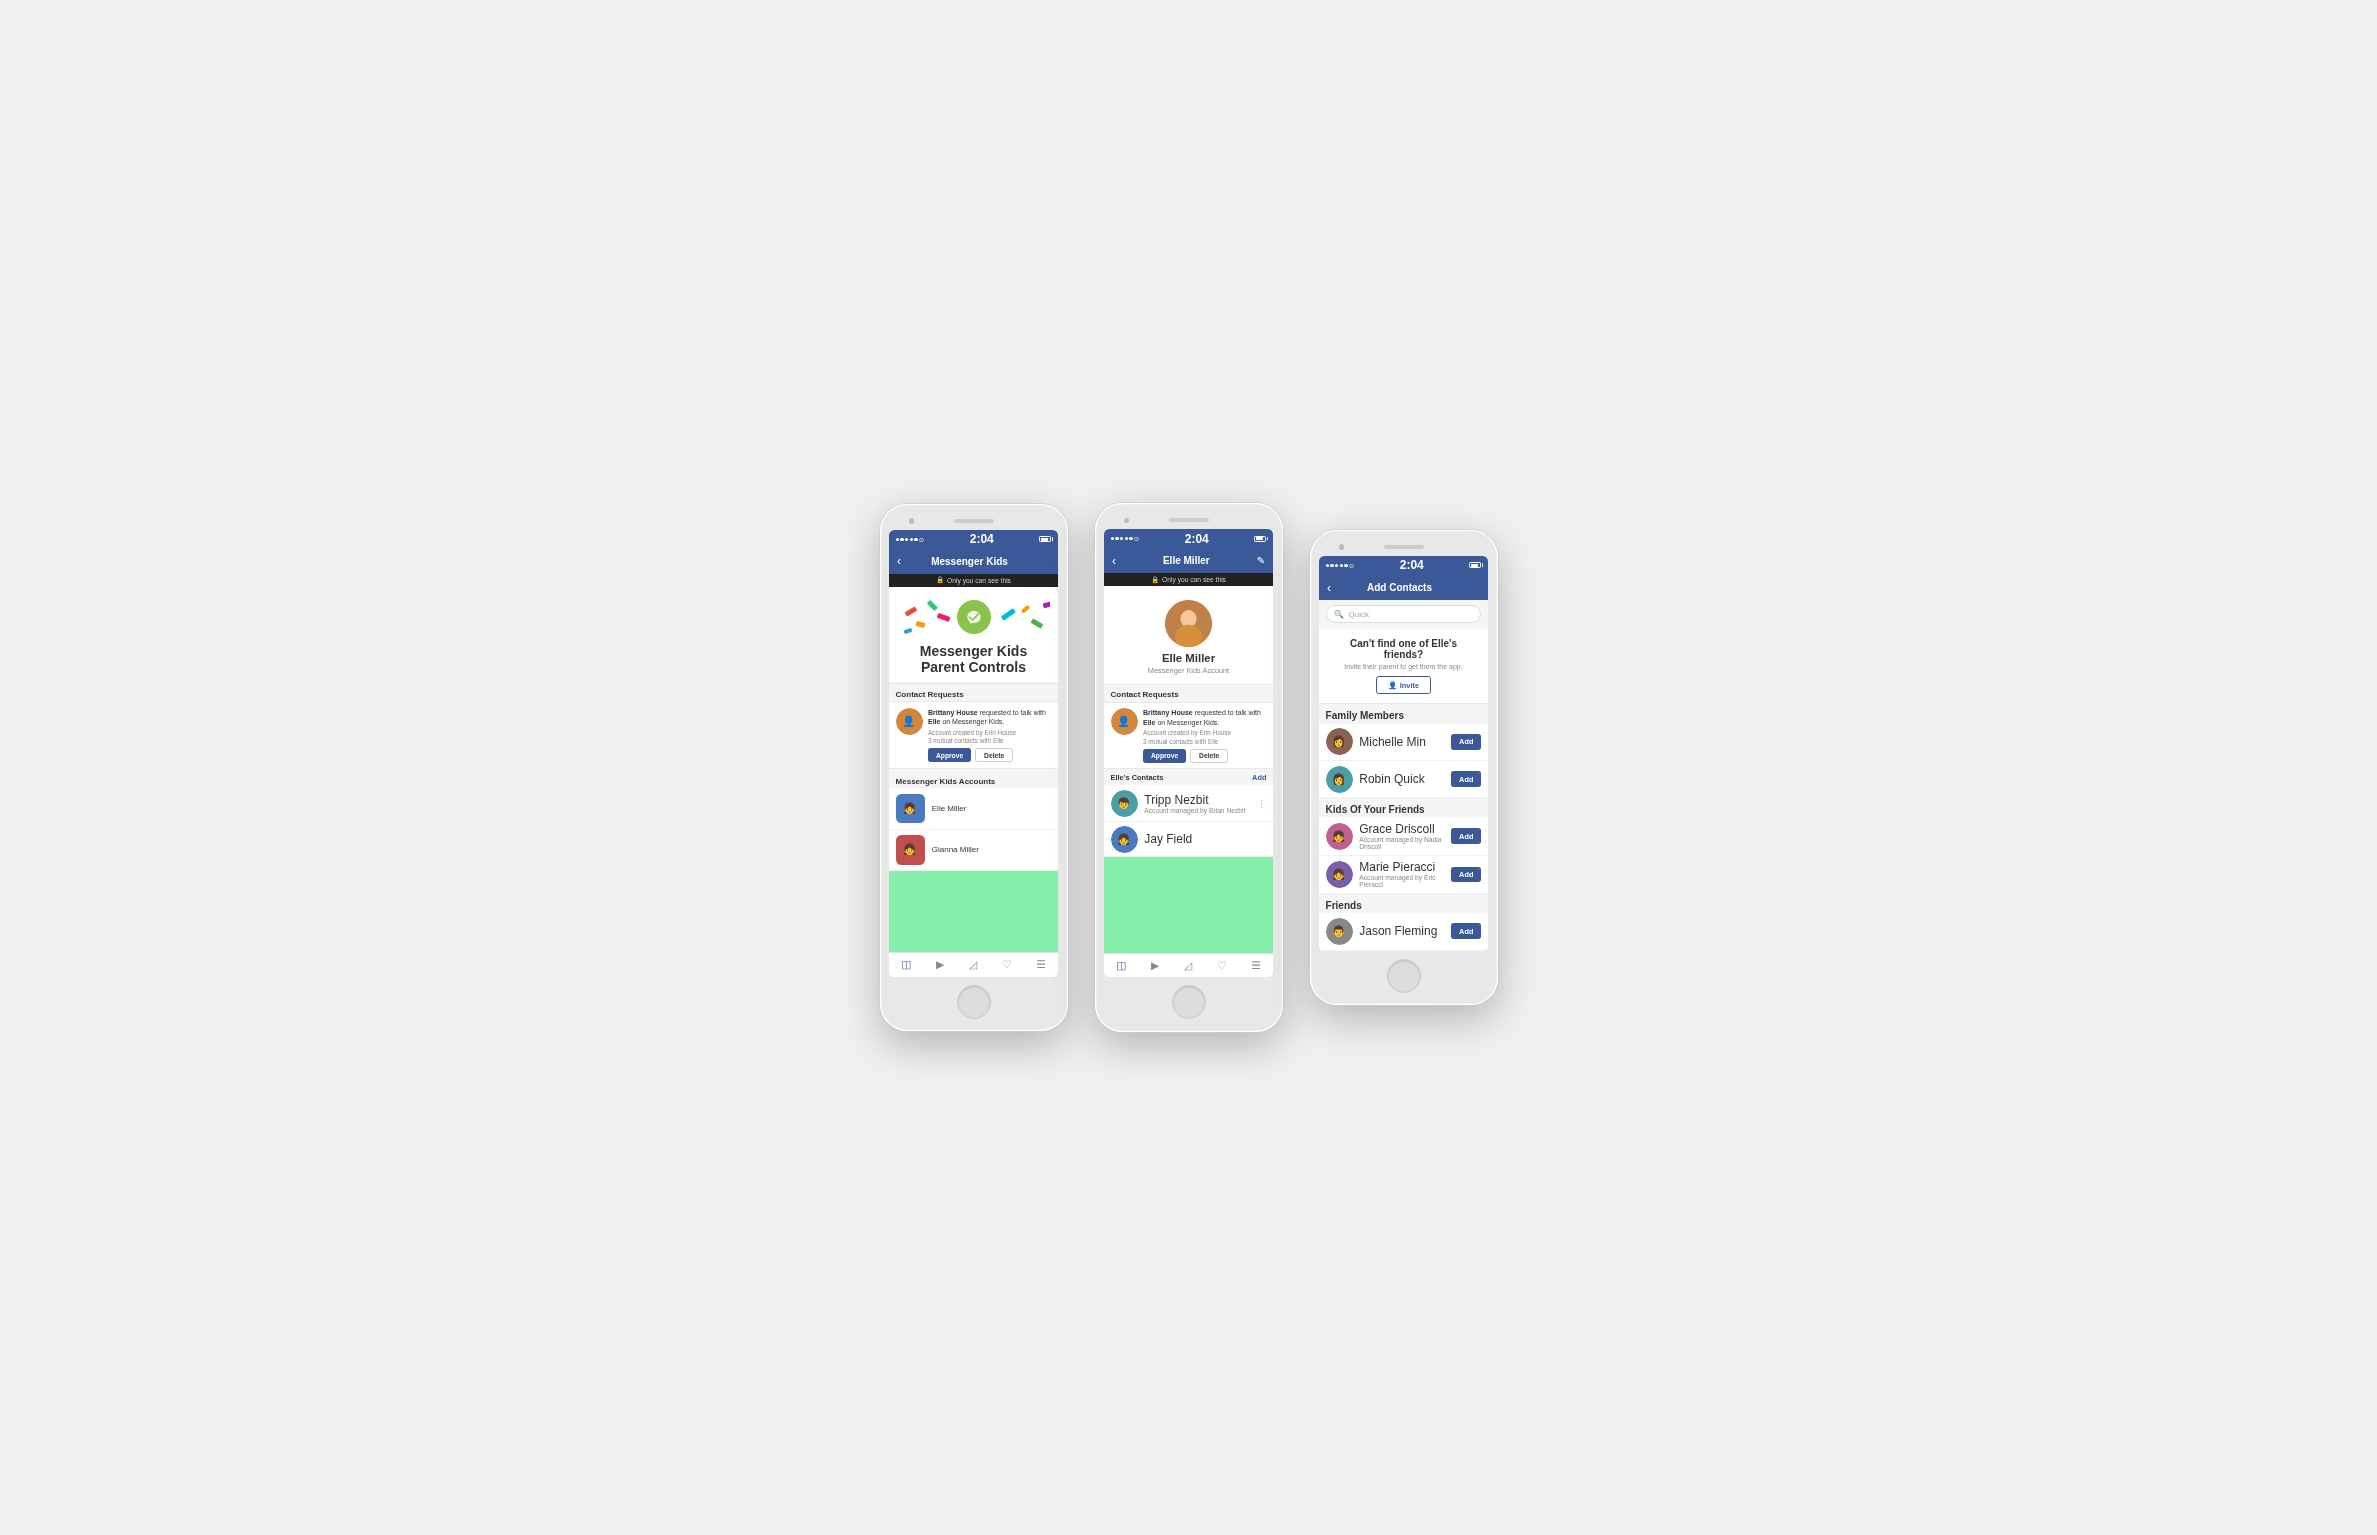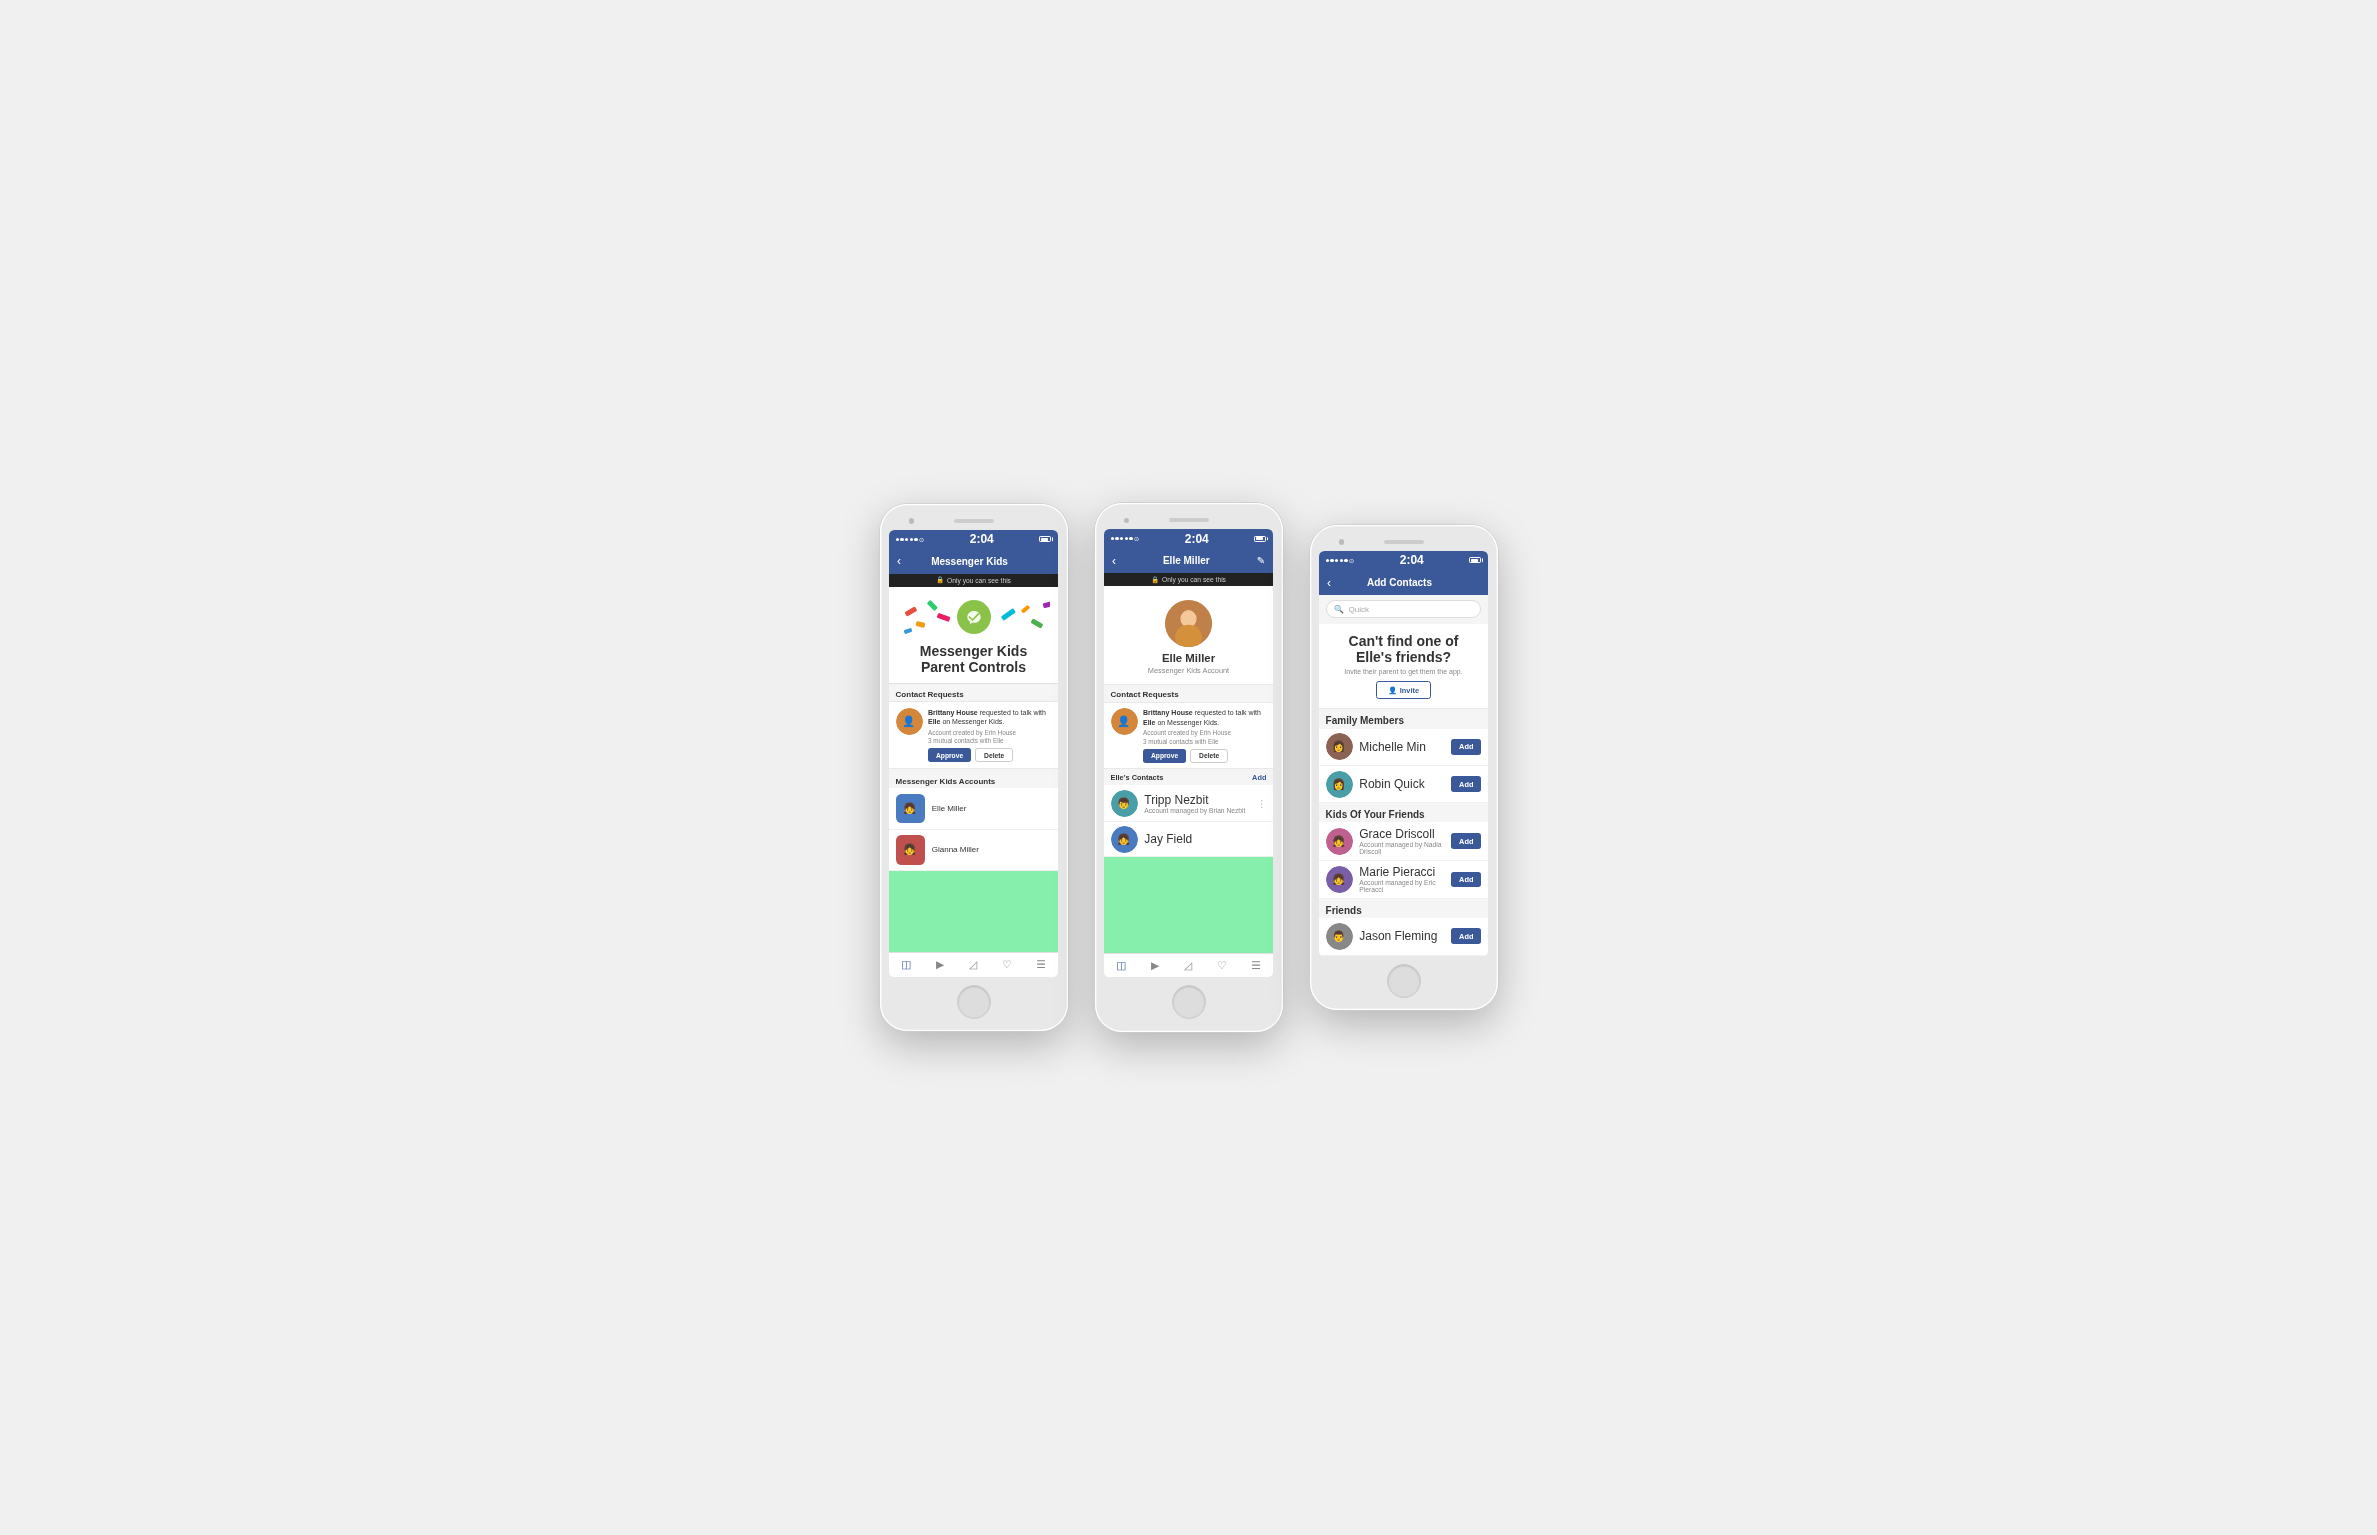--- a/index.html
+++ b/index.html
@@ -337,21 +337,21 @@
     .search-icon { color: #888; font-size: 8px; }
     .search-text { color: #aaa; font-size: 8px; }
 
     .cant-find-box {
       background: #fff;
       text-align: center;
       padding: 9.4px 13.4px;
       border-bottom: 0.7px solid #e8e8e8;
     }
     .cant-find-title {
-      font-size: 14px;
+      font-size: 10px;
       font-weight: 600;
       color: #333;
       margin-bottom: 2.7px;
     }
     .cant-find-sub {
       font-size: 7px;
       color: #888;
       margin-bottom: 6.7px;
     }
     .btn-invite {

